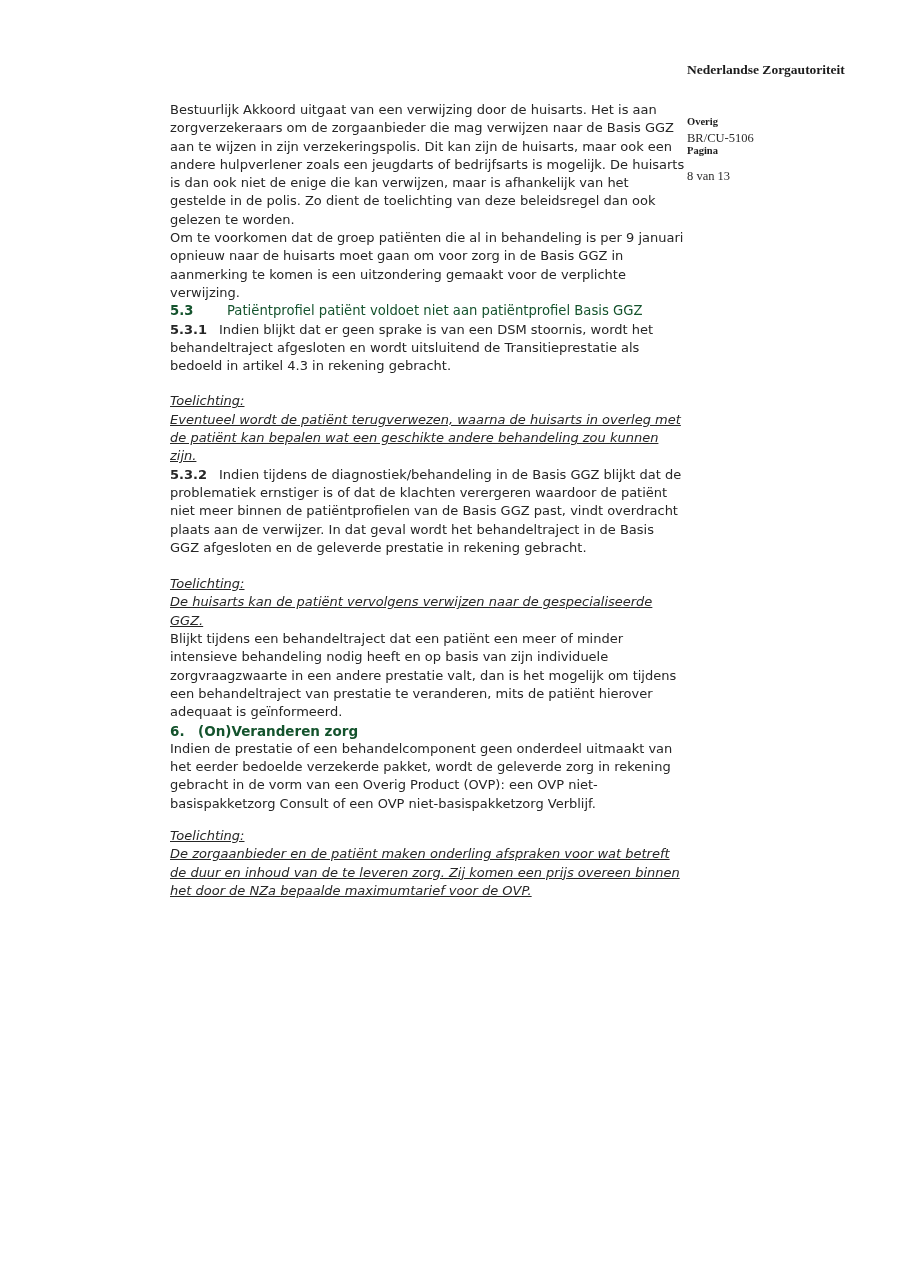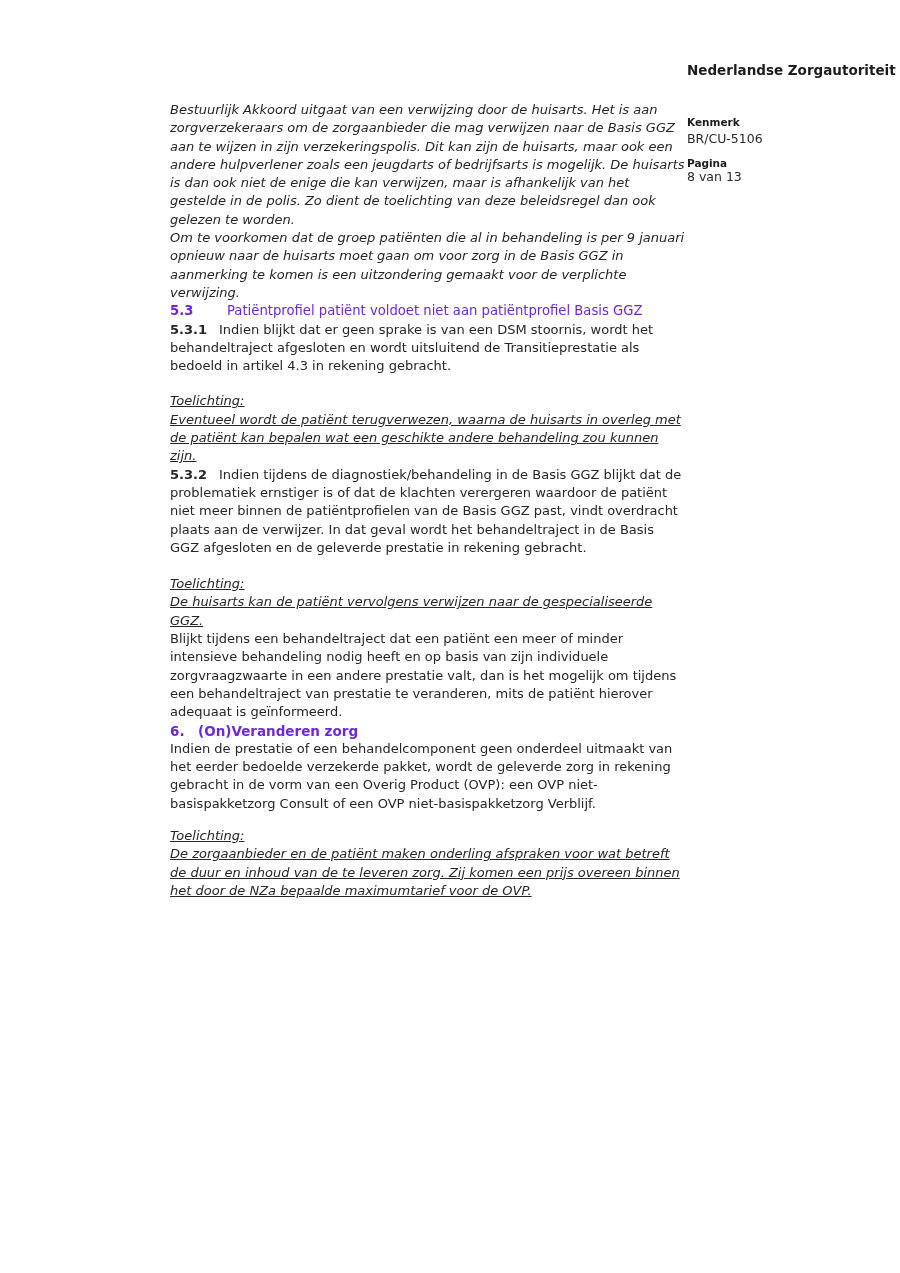--- a/index.html
+++ b/index.html
@@ -21,20 +21,21 @@
     background: #ffffff;
   }
 
   
   .sidebar {
     position: absolute;
     left: 687px;
     top: 62px;
     width: 180px;
     height: 140px;
+    font-family: Liberation Serif, serif;
   }
   .org-name {
     position: absolute;
     left: 0; top: 0;
     font-size: 13.5px;
     font-weight: bold;
     color: #1c1c1c;
     white-space: nowrap;
   }
   .meta-label {
@@ -48,51 +49,51 @@
   .meta-value {
     position: absolute;
     left: 0;
     font-size: 12.5px;
     color: #2a2a2a;
     white-space: nowrap;
     text-align: right;
   }
   .k-label { top: 54px; }
   .k-value { top: 69px; }
-  .p-label { top: 95px; }
+  .p-label { top: 83px; }
   .p-value { top: 107px; }
 
   
   .main {
     position: absolute;
     left: 170px;
     top: 101px;
     width: 517px;
     font-size: 13px;
     line-height: 18.3px;
     color: #262626;
   }
   .main p { margin: 0; }
-  .it { font-style: italic; }
+  .it { }
 
   .mt14 { margin-top: 14px; }
   .mt17 { margin-top: 17px; }
   .mt18 { margin-top: 18px; }
   .mt19 { margin-top: 19px; }
   .mt20 { margin-top: 20px; }
   .mt22 { margin-top: 22px; }
   .mt35 { margin-top: 35px; }
   .mt36 { margin-top: 36px; }
 
   .h-sec {
     margin: 0;
     font-size: 13.2px;
     font-weight: normal;
     line-height: 18.3px;
-    color: #6d28d9;
+    color: #14532d;
   }
   .h-sec .hnum {
     display: inline-block;
     font-weight: bold;
   }
   .hnum.w57 { min-width: 57px; }
   .hnum.w28 { min-width: 28px; }
   .h-chapter {
     font-size: 13.5px;
   }
@@ -107,21 +108,21 @@
   .toelichting { font-style: italic; text-decoration: underline; }
   .toelichting .toel-label { display: block; }
 </style>
 </head>
 <body>
 
 <div class="page">
 
   <div class="sidebar">
     <div class="org-name">Nederlandse Zorgautoriteit</div>
-    <div class="meta-label k-label">Kenmerk</div>
+    <div class="meta-label k-label">Overig</div>
     <div class="meta-value k-value">BR/CU-5106</div>
     <div class="meta-label p-label">Pagina</div>
     <div class="meta-value p-value">8 van 13</div>
   </div>
 
   <div class="main">
 
     <p class="it">Bestuurlijk Akkoord uitgaat van een verwijzing door de huisarts. Het is aan zorgverzekeraars om de zorgaanbieder die mag verwijzen naar de Basis GGZ aan te wijzen in zijn verzekeringspolis. Dit kan zijn de huisarts, maar ook een andere hulpverlener zoals een jeugdarts of bedrijfsarts is mogelijk. De huisarts is dan ook niet de enige die kan verwijzen, maar is afhankelijk van het gestelde in de polis. Zo dient de toelichting van deze beleidsregel dan ook gelezen te worden.</p>
 
     <p class="it mt22">Om te voorkomen dat de groep patiënten die al in behandeling is per 9 januari opnieuw naar de huisarts moet gaan om voor zorg in de Basis GGZ in aanmerking te komen is een uitzondering gemaakt voor de verplichte verwijzing.</p>

